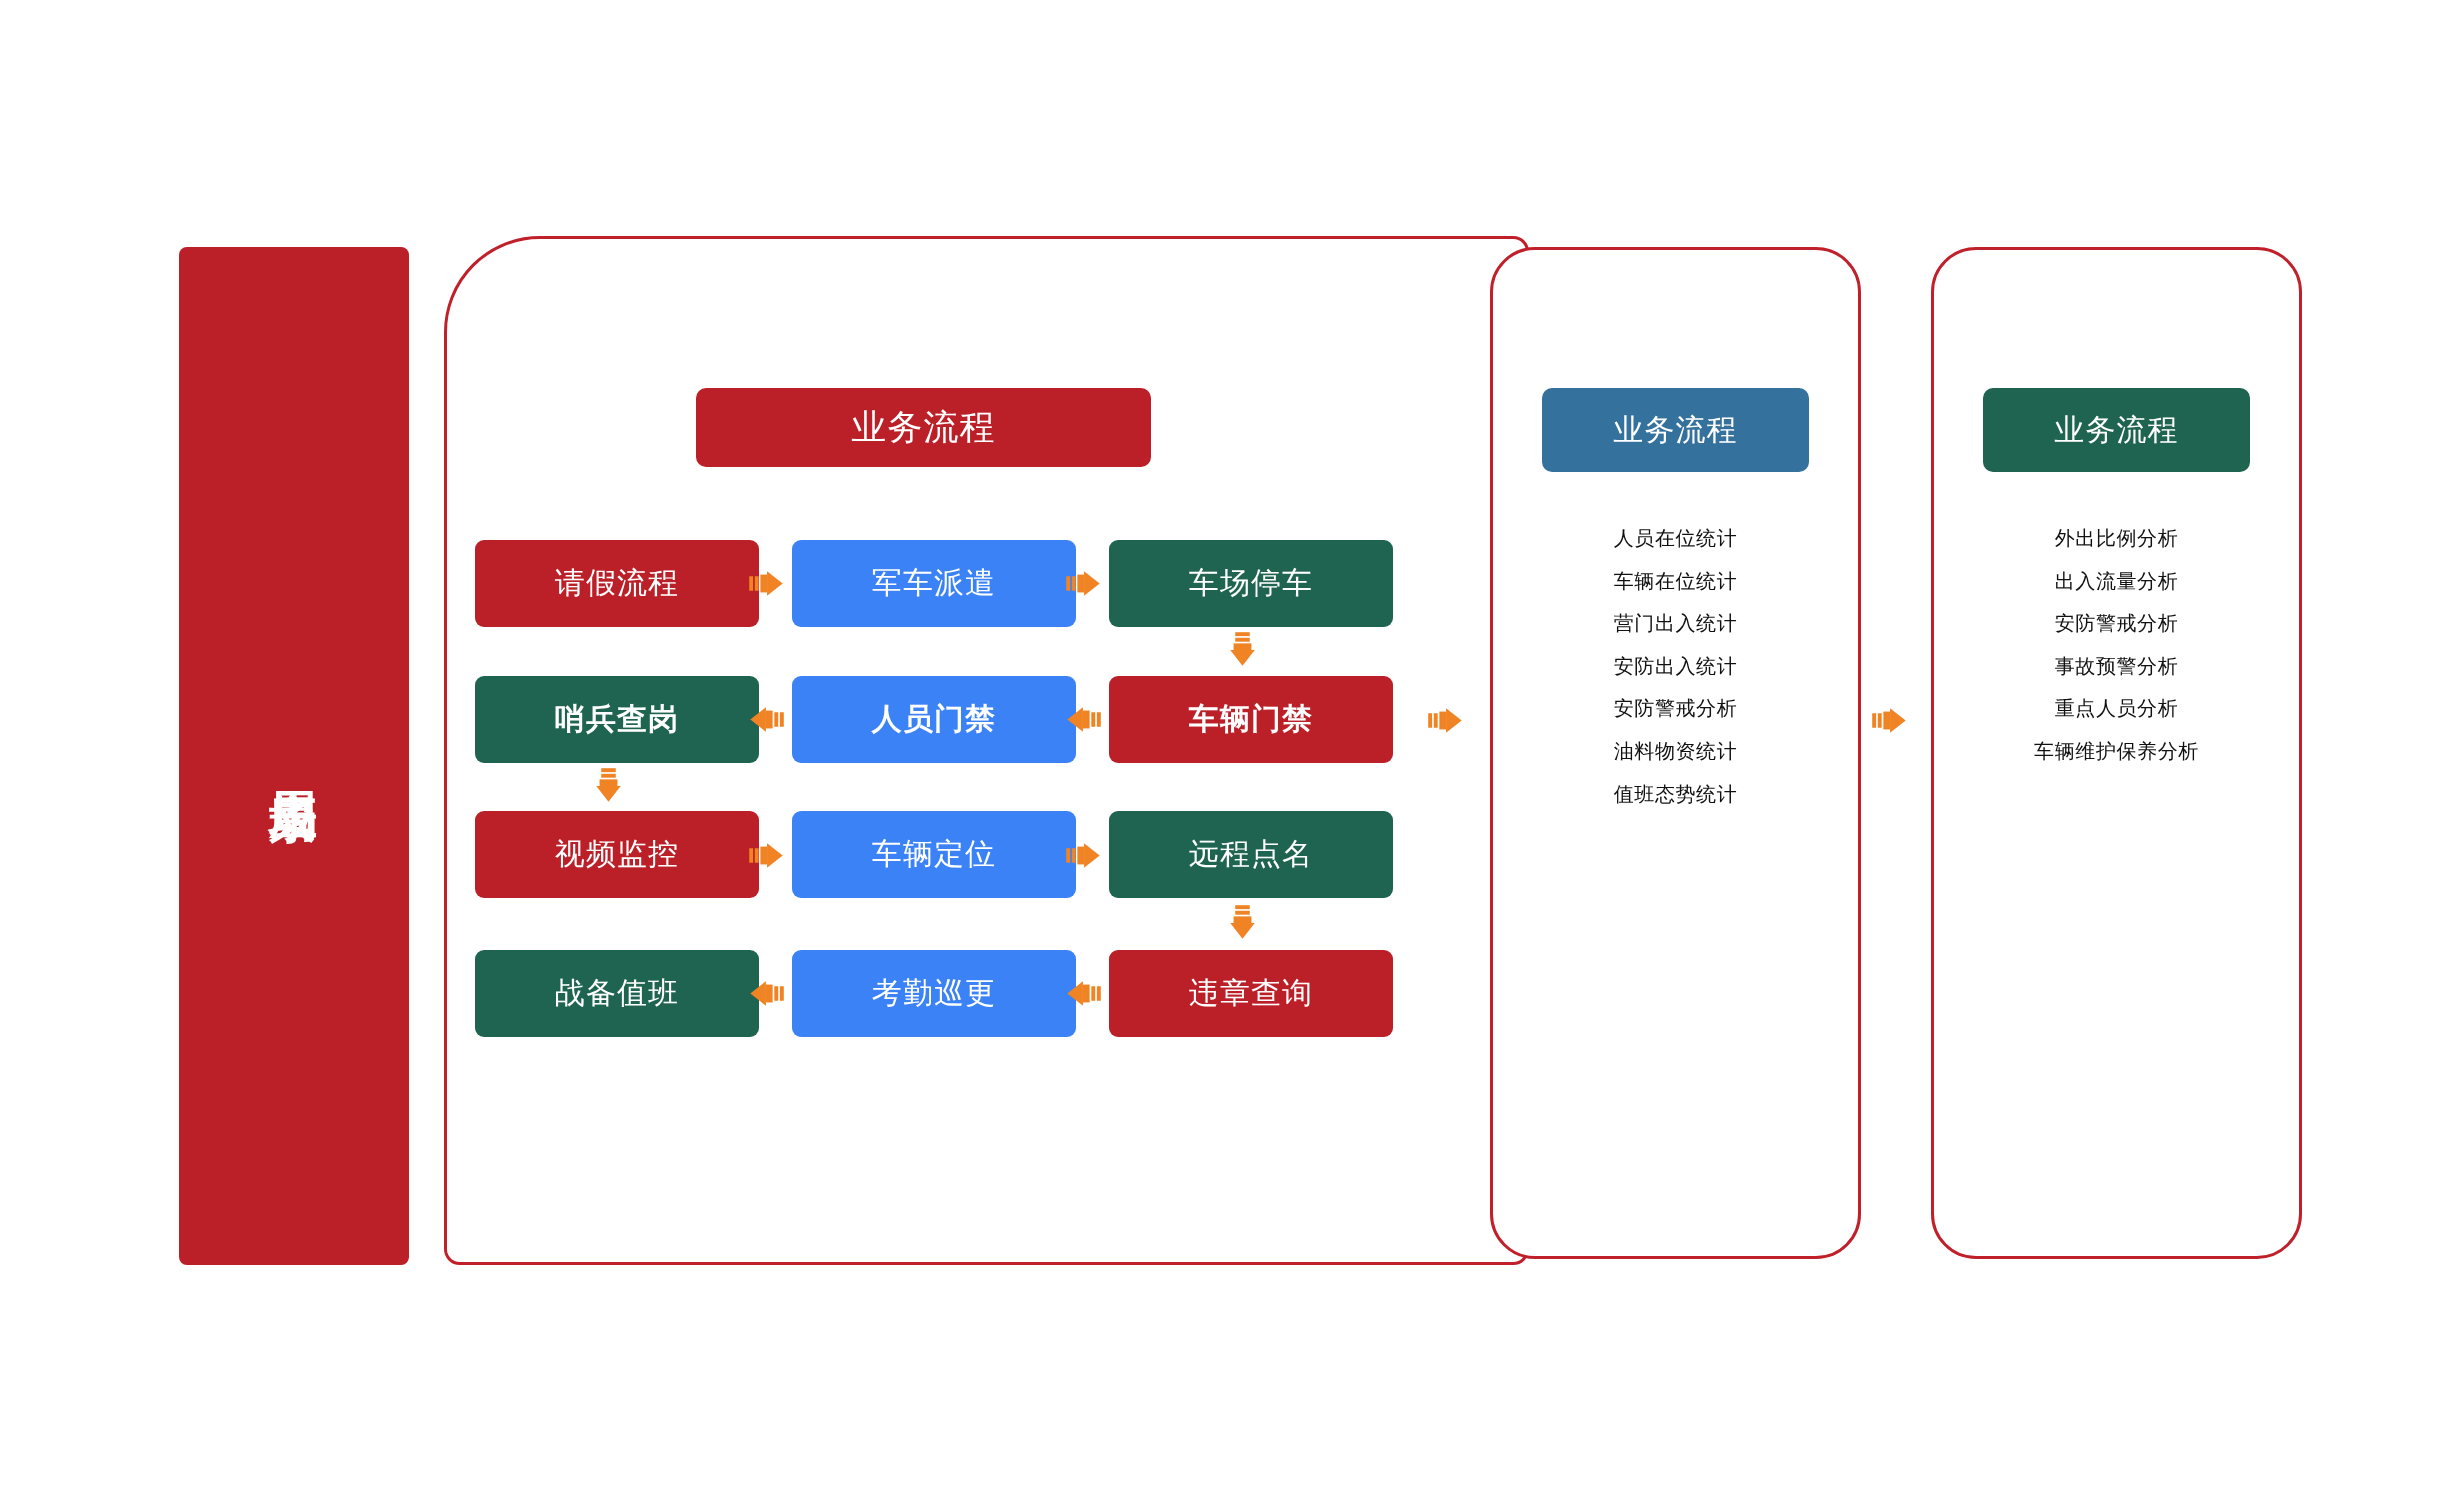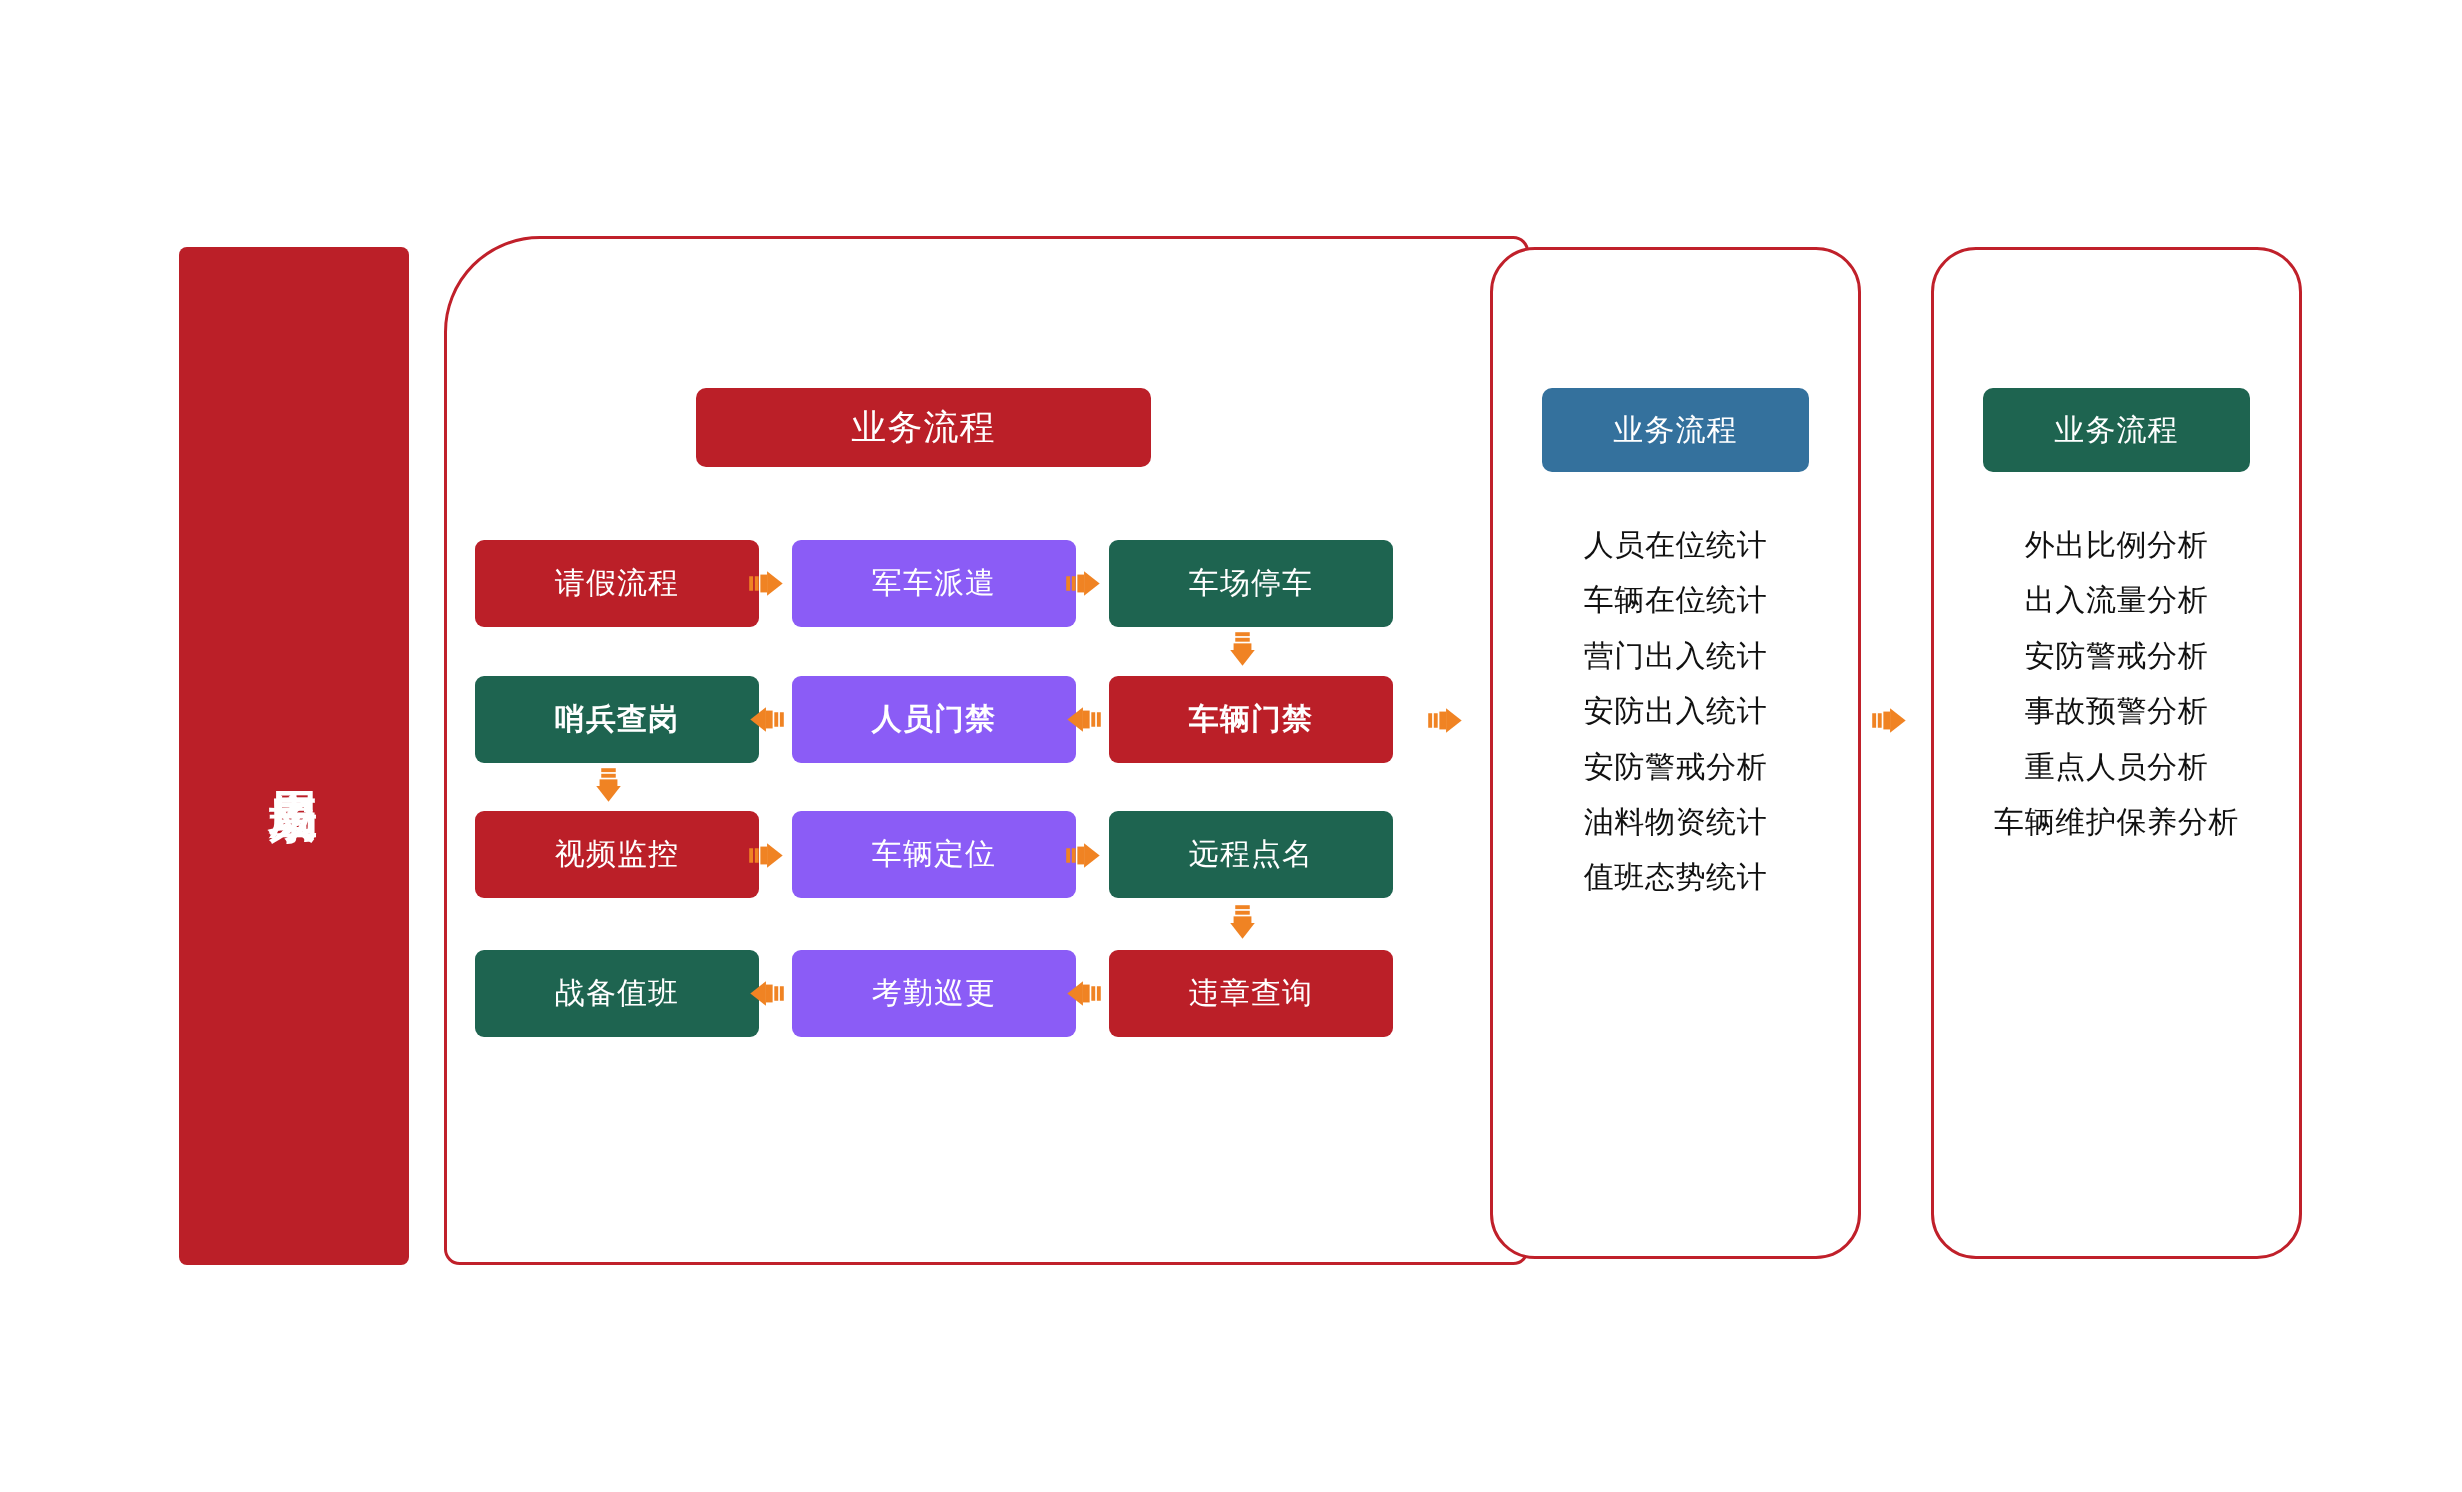--- a/index.html
+++ b/index.html
@@ -84,21 +84,21 @@
     justify-content: center;
     border-radius: 9px;
     color: #ffffff;
     font-size: 30px;
     font-weight: 500;
     letter-spacing: 1.1px;
     box-sizing: border-box;
     white-space: nowrap;
   }
   .node.red   { background: #bb1f28; }
-  .node.blue  { background: #8b5cf6; }
+  .node.blue  { background: #3b82f6; }
   .node.green { background: #1e6450; }
 
   .main-header {
     left: 696px;
     top: 388px;
     width: 455px;
     height: 79px;
     font-size: 35px;
     border-radius: 10px;
   }
@@ -166,21 +166,21 @@
     box-sizing: border-box;
   }
   .col-header.blue  { background: #34719d; left: 1542px; top: 388px; }
   .col-header.green { background: #1e6450; left: 1983px; top: 388px; }
 
   .col-list {
     position: absolute;
     width: 349px;
     text-align: center;
     color: #111111;
-    font-size: 30px;
+    font-size: 20px;
     line-height: 1.28;
     letter-spacing: 0.6px;
   }
   .col-list.mid   { left: 1501px; top: 526px; }
   .col-list.right { left: 1942px; top: 526px; }
   .col-list .item { margin: 0 0 17px 0; white-space: nowrap; }
 </style>
 </head>
 <body>
 

